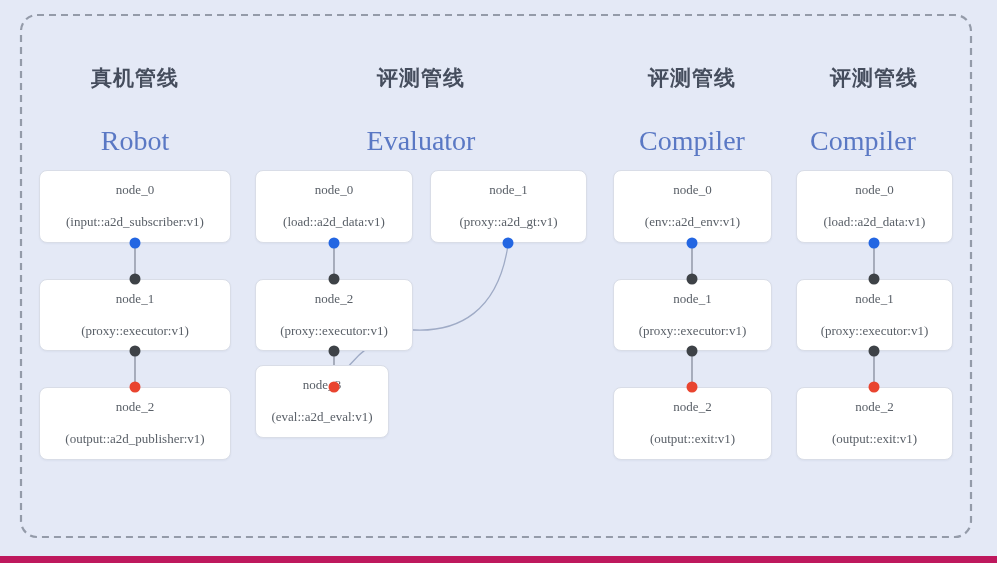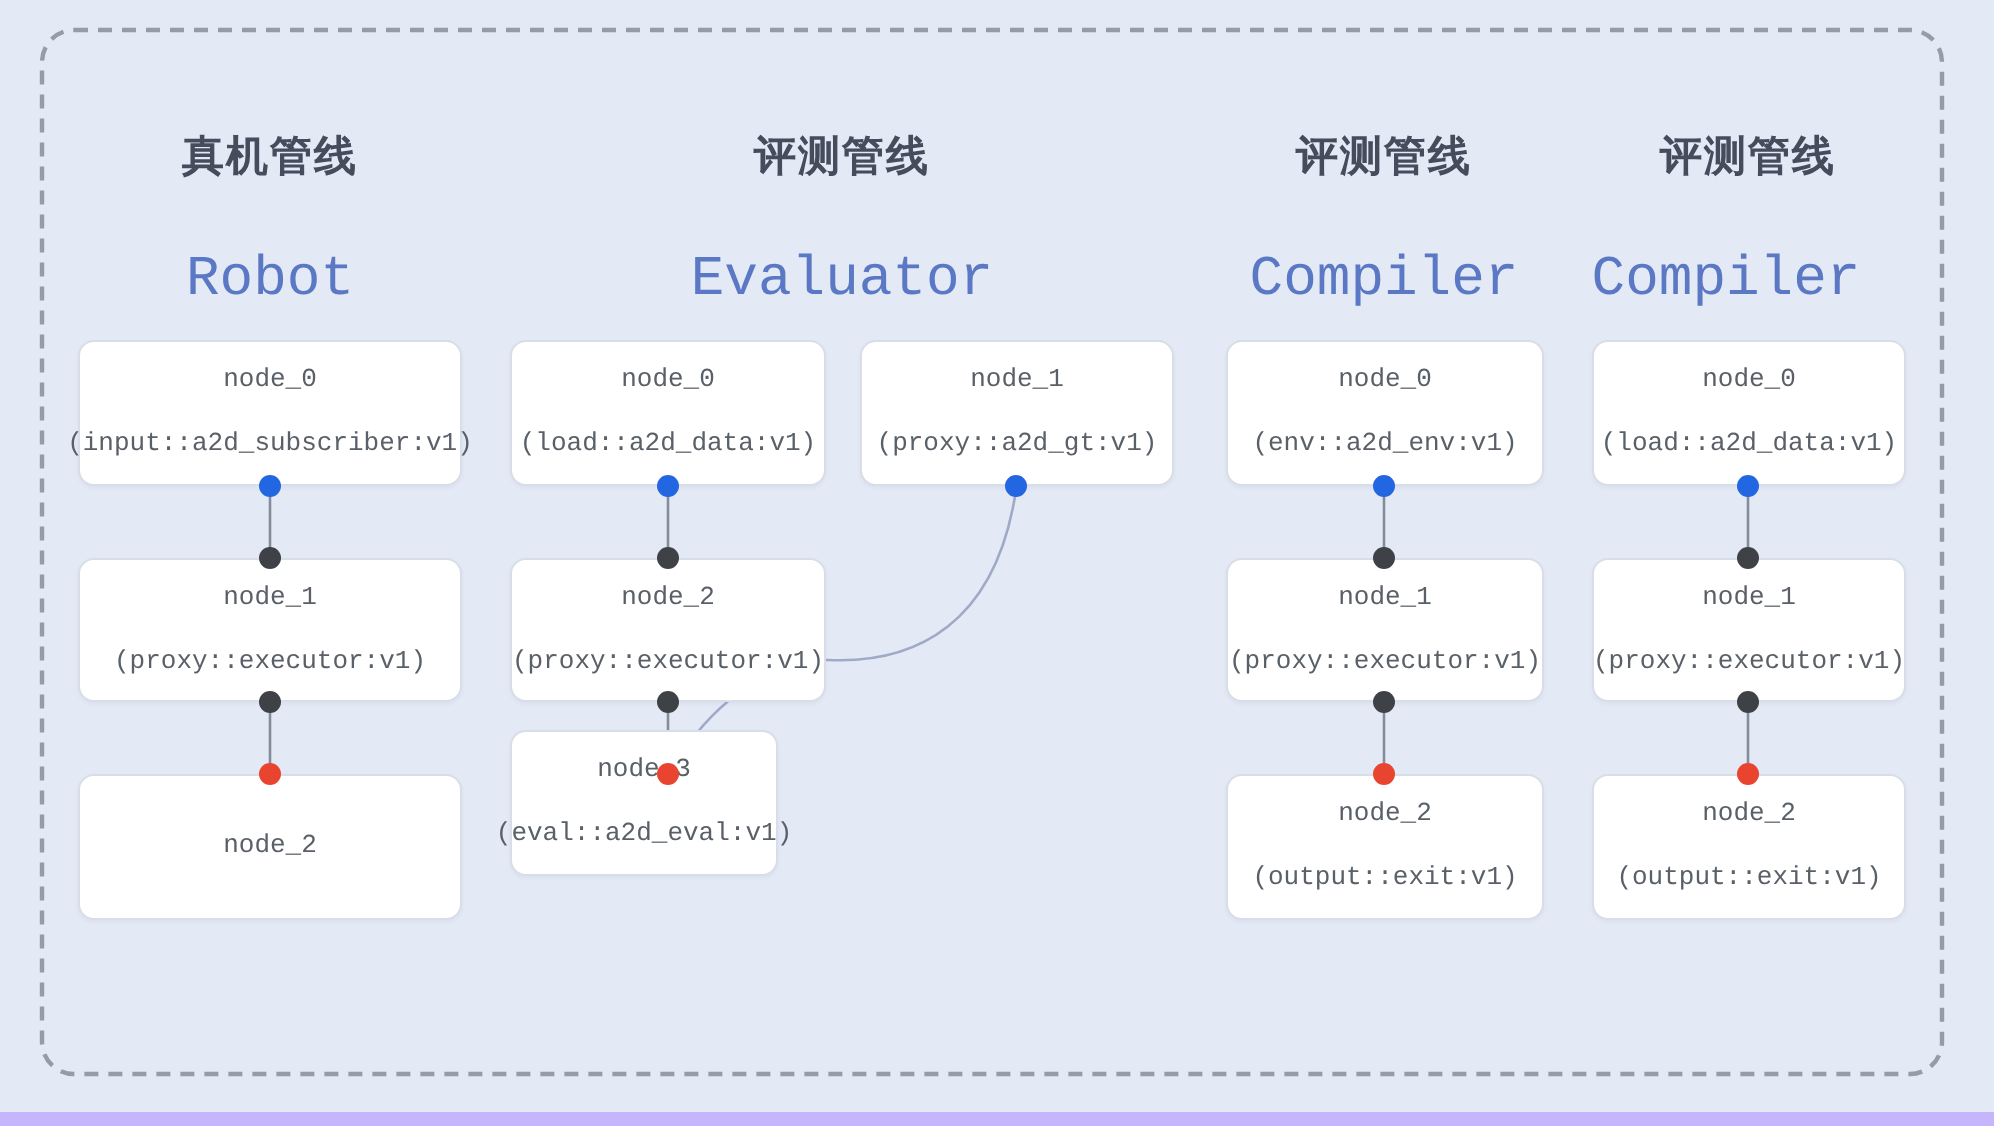--- a/index.html
+++ b/index.html
@@ -1,19 +1,19 @@
 <!DOCTYPE html>
 <html style="--bg: #e4e9f6; --nodebg: #ffffff; --nodeborder: #d9dde7; --nodetext: #5a6068; --title: #454d5d; --subtitle: #5a78c4;"><head>
 <meta charset="utf-8">
 <style>
   html,body{margin:0;padding:0;background:#ffffff;}
   .stage{
     position:relative;width:997px;height:563px;overflow:hidden;
-    background:#c4b5fd;
-    font-family:Liberation Mono, monospace;
+    background:#be185d;
+    font-family:Liberation Serif, serif;
   }
   .canvas{
     position:absolute;left:0;top:0;width:997px;height:556px;
     background:var(--bg,#e4e9f6);
   }
   svg.layer{position:absolute;left:0;top:0;pointer-events:none;}
   #edges-layer{z-index:1;}
   #dots-layer{z-index:3;}
   .pipeline-title-zh{
     position:absolute;transform:translateX(-50%);
@@ -62,20 +62,21 @@
         <div class="node" style="left: 39px; top: 170px; width: 192px; height: 73px;">
           <div class="node-label">node_0</div>
           <div class="node-sub">(input::a2d_subscriber:v1)</div>
         </div>
         <div class="node" style="left: 39px; top: 279px; width: 192px; height: 72px;">
           <div class="node-label">node_1</div>
           <div class="node-sub">(proxy::executor:v1)</div>
         </div>
         <div class="node" style="left: 39px; top: 387px; width: 192px; height: 73px;">
           <div class="node-label">node_2</div>
+          <div class="node-sub">(output::a2d_publisher:v1)</div>
         </div>
         <div class="pipeline-title-zh" style="left: 421px; top: 64px;">评测管线</div>
         <div class="pipeline-title-en" style="left: 421px; top: 125px;">Evaluator</div>
         <div class="node" style="left: 255px; top: 170px; width: 158px; height: 73px;">
           <div class="node-label">node_0</div>
           <div class="node-sub">(load::a2d_data:v1)</div>
         </div>
         <div class="node" style="left: 430px; top: 170px; width: 157px; height: 73px;">
           <div class="node-label">node_1</div>
           <div class="node-sub">(proxy::a2d_gt:v1)</div>

